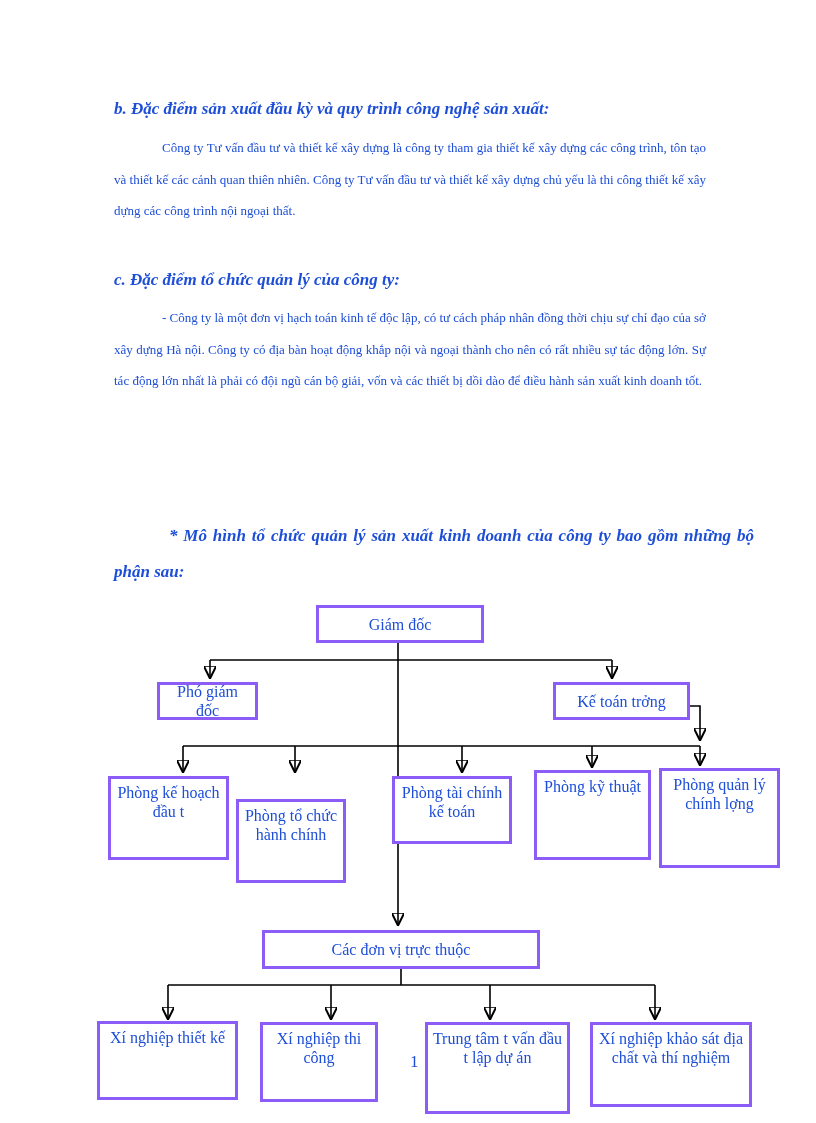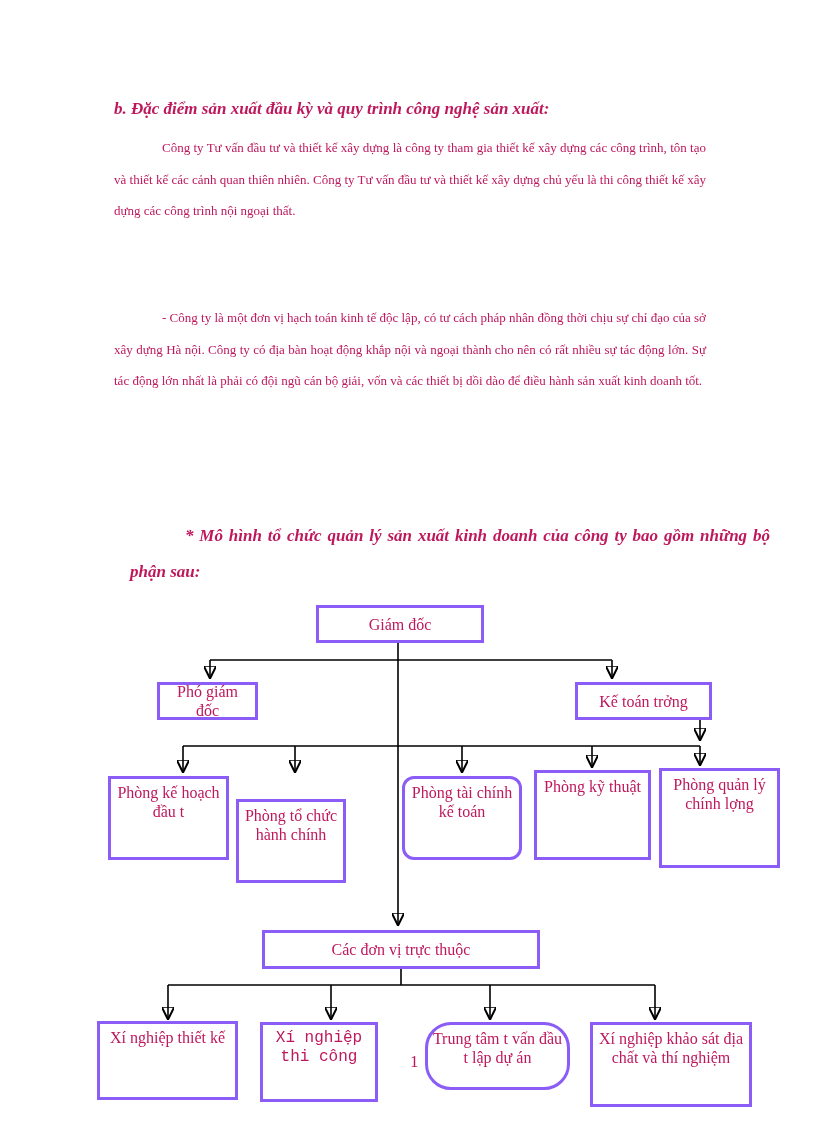--- a/index.html
+++ b/index.html
@@ -3,21 +3,21 @@
 <meta charset="utf-8">
 <style>
   * { margin:0; padding:0; box-sizing:border-box; }
   html,body { background:#ffffff; }
   .page {
     position:relative;
     width:816px;
     height:1123px;
     background:#ffffff;
     font-family:"Liberation Serif", serif;
-    color:#be185d;
+    color:#1d4ed8;
     overflow:hidden;
     margin:0 auto;
   }
   .abs { position:absolute; }
   .heading {
     font-weight:bold;
     font-style:italic;
     font-size:17px;
     line-height:24px;
   }
@@ -59,24 +59,25 @@
 </style>
 </head>
 <body>
 
 <div class="page">
 
   <div class="abs heading" style="left:114px; top:97px; width:600px;">b. Đặc điểm sản xuất đầu kỳ và quy trình công nghệ sản xuất:</div>
 
   <div class="abs para" style="left:114px; top:132px; width:592px;">Công ty Tư vấn đầu tư và thiết kế xây dựng là công ty tham gia thiết kế xây dựng các công trình, tôn tạo và thiết kế các cảnh quan thiên nhiên. Công ty Tư vấn đầu tư và thiết kế xây dựng chủ yếu là thi công thiết kế xây dựng các công trình nội ngoại thất.</div>
 
+  <div class="abs heading" style="left:114px; top:268px; width:600px;">c. Đặc điểm tổ chức quản lý của công ty:</div>
 
   <div class="abs para" style="left:114px; top:302px; width:592px;">- Công ty là một đơn vị hạch toán kinh tế độc lập, có tư cách pháp nhân đồng thời chịu sự chỉ đạo của sở xây dựng Hà nội. Công ty có địa bàn hoạt động khắp nội và ngoại thành cho nên có rất nhiều sự tác động lớn. Sự tác động lớn nhất là phải có đội ngũ cán bộ giải, vốn và các thiết bị dồi dào để điều hành sản xuất kinh doanh tốt.</div>
 
-  <div class="abs caption" style="left:130px; top:518px; width:640px;">* Mô hình tổ chức quản lý sản xuất kinh doanh của công ty bao gồm những bộ phận sau:</div>
+  <div class="abs caption" style="left:114px; top:518px; width:640px;">* Mô hình tổ chức quản lý sản xuất kinh doanh của công ty bao gồm những bộ phận sau:</div>
 
   <svg class="connectors" width="816" height="1123" viewBox="0 0 816 1123" xmlns="http://www.w3.org/2000/svg">
     <defs>
       <marker id="arr" viewBox="0 0 10 10" refX="8" refY="5" markerWidth="8" markerHeight="8" orient="auto">
         <path d="M0,0 L10,5 L0,10 z" fill="#000" stroke="none"></path>
       </marker>
     </defs>
 
     <line x1="398" y1="643" x2="398" y2="660"></line>
     <line x1="210" y1="660" x2="612" y2="660"></line>
@@ -98,37 +99,37 @@
     <line x1="168" y1="985" x2="168" y2="1017" marker-end="url(#arr)"></line>
     <line x1="331" y1="985" x2="331" y2="1017" marker-end="url(#arr)"></line>
     <line x1="490" y1="985" x2="490" y2="1017" marker-end="url(#arr)"></line>
     <line x1="655" y1="985" x2="655" y2="1017" marker-end="url(#arr)"></line>
   </svg>
 
   <div class="obox" style="left:316px; top:605px; width:168px; height:38px;">Giám đốc</div>
 
   <div class="obox" style="left:138px; top:682px; width:101px; height:38px;margin-left:19px;">Phó giám đốc</div>
 
-  <div class="obox" style="left:575px; top:682px; width:137px; height:38px;">Kế toán trởng</div>
+  <div class="obox" style="left:553px; top:682px; width:137px; height:38px;">Kế toán trởng</div>
 
   <div class="obox toptext" style="left:108px; top:776px; width:121px; height:84px;">Phòng kế hoạch đầu t</div>
 
   <div class="obox toptext" style="left:236px; top:799px; width:110px; height:84px;">Phòng tổ chức hành chính</div>
 
-  <div class="obox toptext" style="left:402px; top:776px; width:120px; height:84px;border-radius:12px;">Phòng tài chính kế toán</div>
+  <div class="obox toptext" style="left:392px; top:776px; width:120px; height:68px;">Phòng tài chính kế toán</div>
 
   <div class="obox toptext" style="left:534px; top:770px; width:117px; height:90px;">Phòng kỹ thuật</div>
 
   <div class="obox toptext" style="left:659px; top:768px; width:121px; height:100px;">Phòng quản lý chính lợng</div>
 
   <div class="obox" style="left:262px; top:930px; width:278px; height:39px;">Các đơn vị trực thuộc</div>
 
   <div class="obox toptext" style="left:97px; top:1021px; width:141px; height:79px;">Xí nghiệp thiết kế</div>
 
-  <div class="obox toptext" style="left:260px; top:1022px; width:118px; height:80px;font-family:Liberation Mono, monospace;">Xí nghiệp thi công</div>
+  <div class="obox toptext" style="left:260px; top:1022px; width:118px; height:80px;">Xí nghiệp thi công</div>
 
-  <div class="obox toptext" style="left:425px; top:1022px; width:145px; height:68px;border-radius:26px;">Trung tâm t vấn đầu t lập dự án</div>
+  <div class="obox toptext" style="left:425px; top:1022px; width:145px; height:92px;">Trung tâm t vấn đầu t lập dự án</div>
 
   <div class="obox toptext" style="left:590px; top:1022px; width:162px; height:85px;">Xí nghiệp khảo sát địa chất và thí nghiệm</div>
 
   <div class="abs pagenum" style="left:410px; top:1052px;">1</div>
 
 </div>
 
 </body></html>

